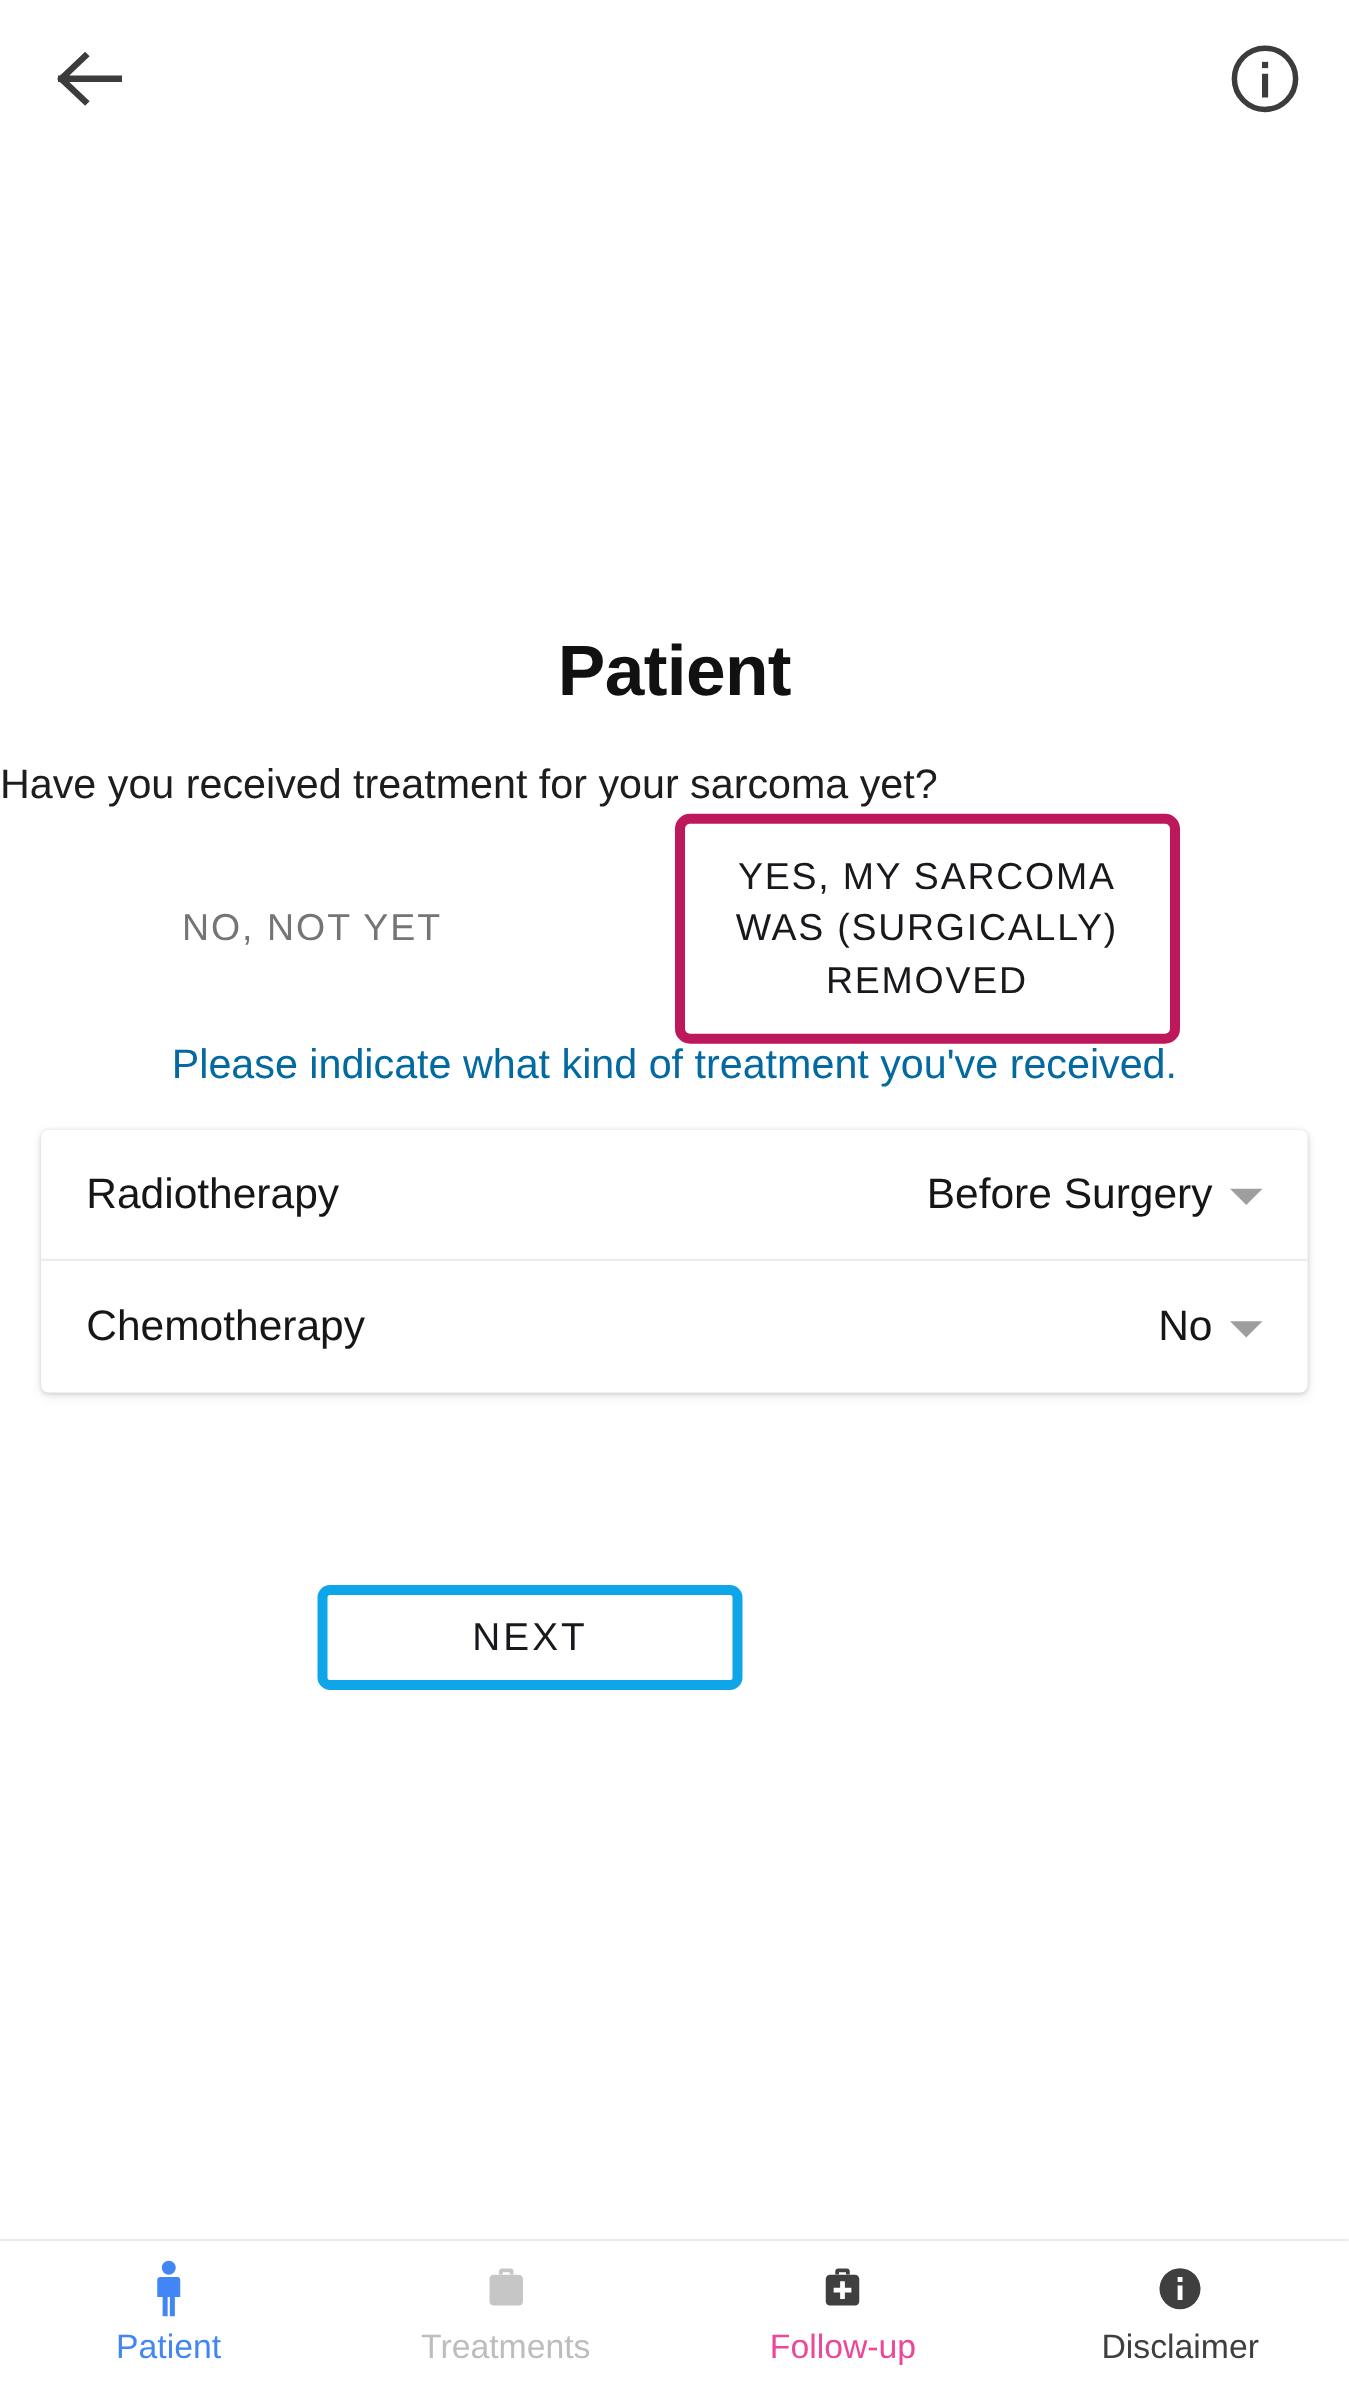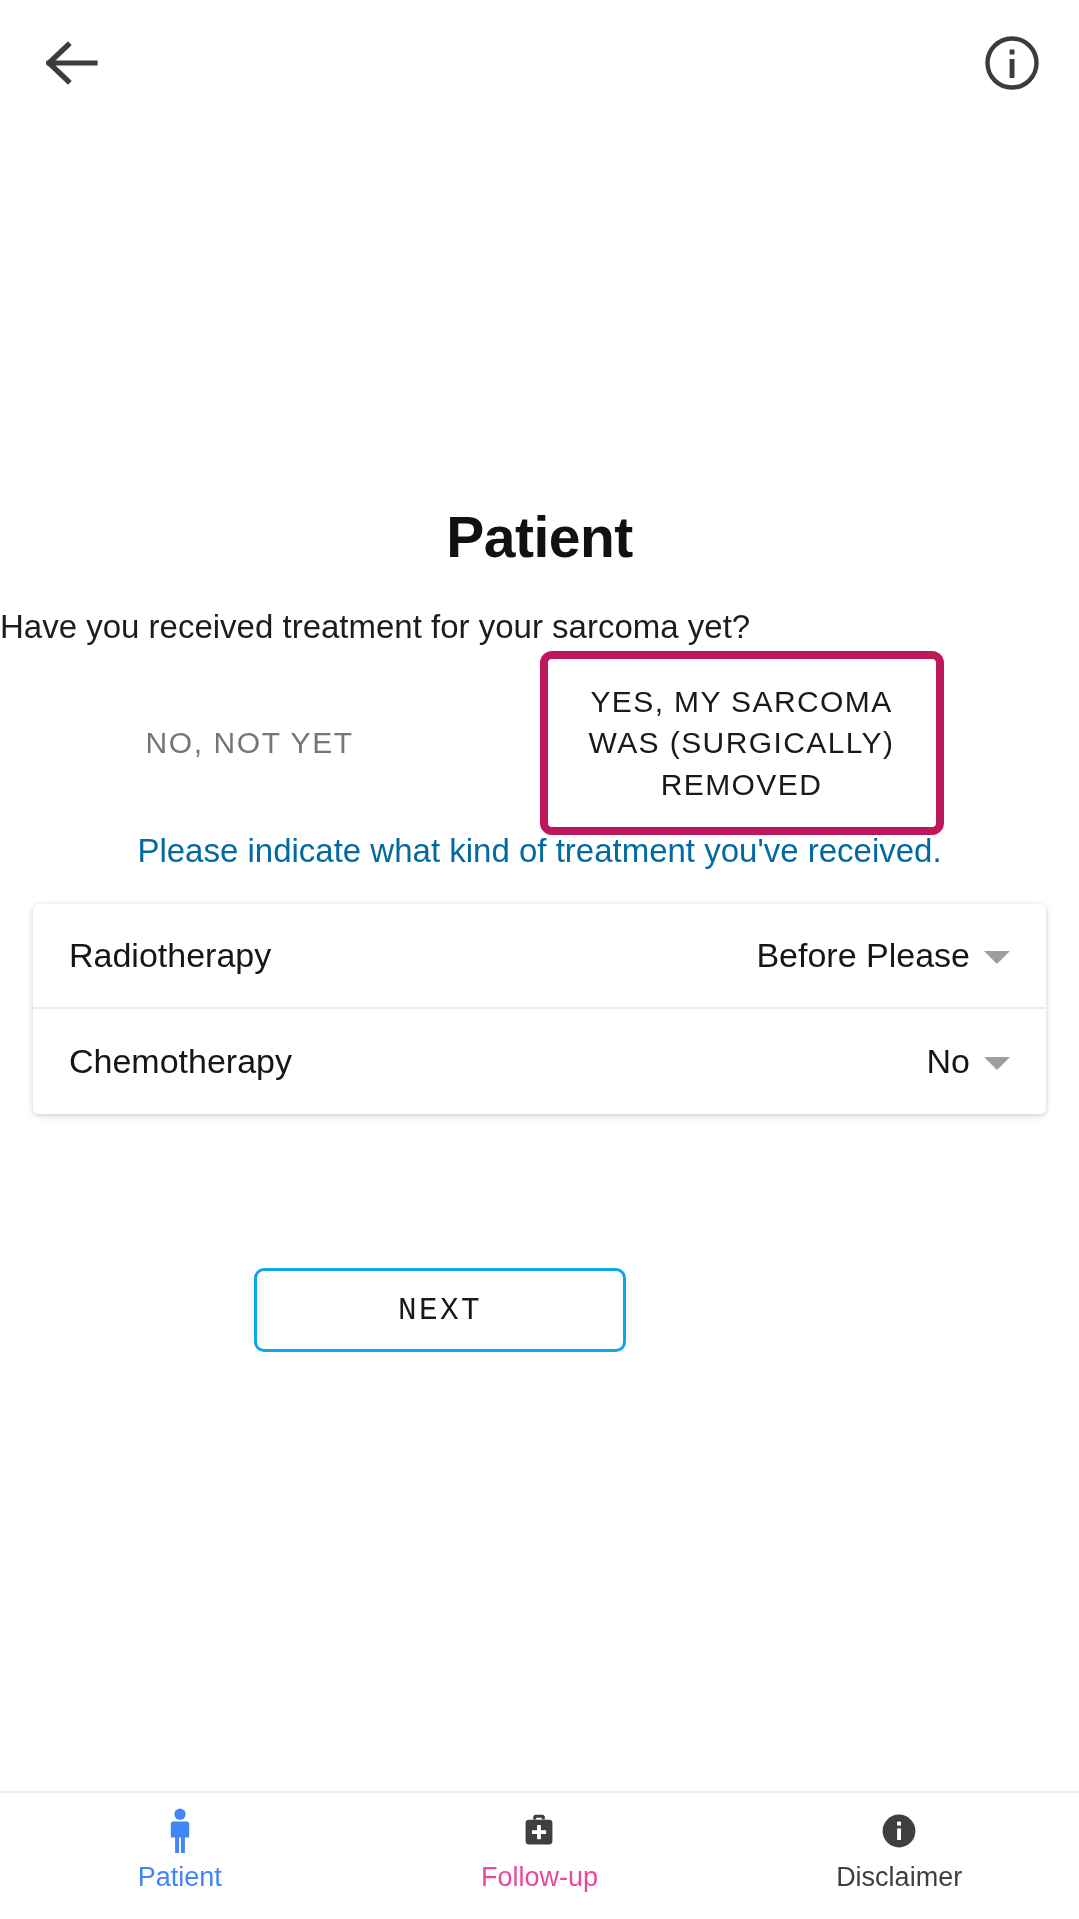--- a/index.html
+++ b/index.html
@@ -185,30 +185,30 @@
     border-right: 13px solid transparent;
     border-top: 13px solid #9e9e9e;
     margin-top: 4px;
   }
 
   
   .next-btn {
     position: absolute;
     top: 1143px;
     left: 254px;
-    width: 372px;
+    width: 340px;
     height: 84px;
-    border: 3px solid #0ea5e9;
+    border: 8px solid #0ea5e9;
     border-radius: 10px;
     background: #ffffff;
     font-size: 31px;
     letter-spacing: 2.4px;
     color: #17191c;
     cursor: pointer;
-    font-family: Liberation Mono, monospace;
+    font-family: Liberation Sans, sans-serif;
     display: flex;
     align-items: center;
     justify-content: center;
   }
 
   
   .bottomnav {
     flex: 0 0 128px;
     height: 128px;
     border-top: 2px solid #ededed;
@@ -280,21 +280,21 @@
     </div>
 
     <div class="subinstruction">Please indicate what kind of treatment you've received.</div>
 
     <div class="card">
 
 
       <div class="card-row">
         <span class="row-label">Radiotherapy</span>
         <span class="row-value-wrap">
-          <span class="row-value">Before Please</span>
+          <span class="row-value">Before Surgery</span>
           <span class="caret"></span>
         </span>
       </div>
 
       <div class="card-row">
         <span class="row-label">Chemotherapy</span>
         <span class="row-value-wrap">
           <span class="row-value">No</span>
           <span class="caret"></span>
         </span>
@@ -311,20 +311,29 @@
     <button class="nav-item nav-patient">
       <span class="nav-icon">
         <svg width="34" height="46" viewBox="0 0 34 46">
           <circle cx="17" cy="6.2" r="5.6" fill="#4285f4"></circle>
           <path d="M10.4 13.6 h13.2 a2.6 2.6 0 0 1 2.6 2.6 v13.4 h-4.3 v15.4 h-4.0 v-15.4 h-1.8 v15.4 h-4.0 v-15.4 h-4.3 v-13.4 a2.6 2.6 0 0 1 2.6 -2.6 z" fill="#4285f4"></path>
         </svg>
       </span>
       <span class="nav-label">Patient</span>
     </button>
 
+    <button class="nav-item nav-treatments">
+      <span class="nav-icon">
+        <svg width="44" height="44" viewBox="0 0 44 44">
+          <path d="M16.2 10.5 v-2.2 a2.6 2.6 0 0 1 2.6 -2.6 h6.4 a2.6 2.6 0 0 1 2.6 2.6 v2.2 h-3.0 v-1.8 h-5.6 v1.8 z" fill="#c6c6c6"></path>
+          <rect x="8.6" y="10.8" width="26.8" height="24.6" rx="3.4" fill="#c6c6c6"></rect>
+        </svg>
+      </span>
+      <span class="nav-label">Treatments</span>
+    </button>
 
     <button class="nav-item nav-followup">
       <span class="nav-icon">
         <svg width="44" height="44" viewBox="0 0 44 44">
           <path d="M16.2 10.5 v-2.2 a2.6 2.6 0 0 1 2.6 -2.6 h6.4 a2.6 2.6 0 0 1 2.6 2.6 v2.2 h-3.0 v-1.8 h-5.6 v1.8 z" fill="#3f3f3f"></path>
           <rect x="8.6" y="10.8" width="26.8" height="24.6" rx="3.4" fill="#3f3f3f"></rect>
           <rect x="20.1" y="16.0" width="3.8" height="14.2" fill="#ffffff"></rect>
           <rect x="14.9" y="21.2" width="14.2" height="3.8" fill="#ffffff"></rect>
         </svg>
       </span>

